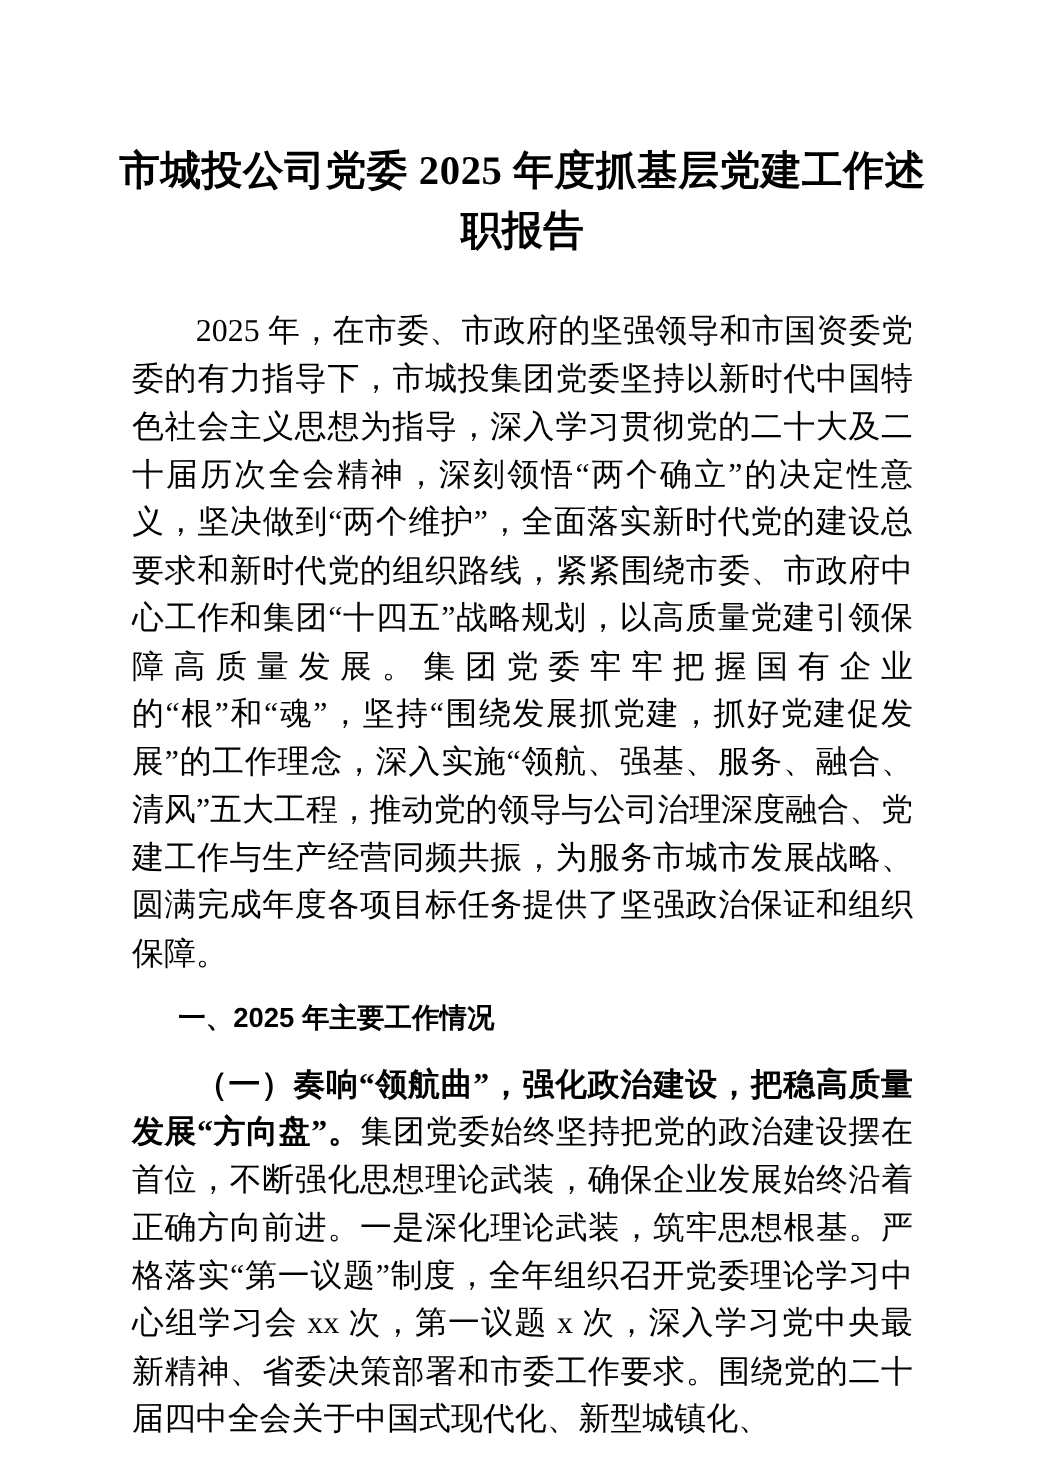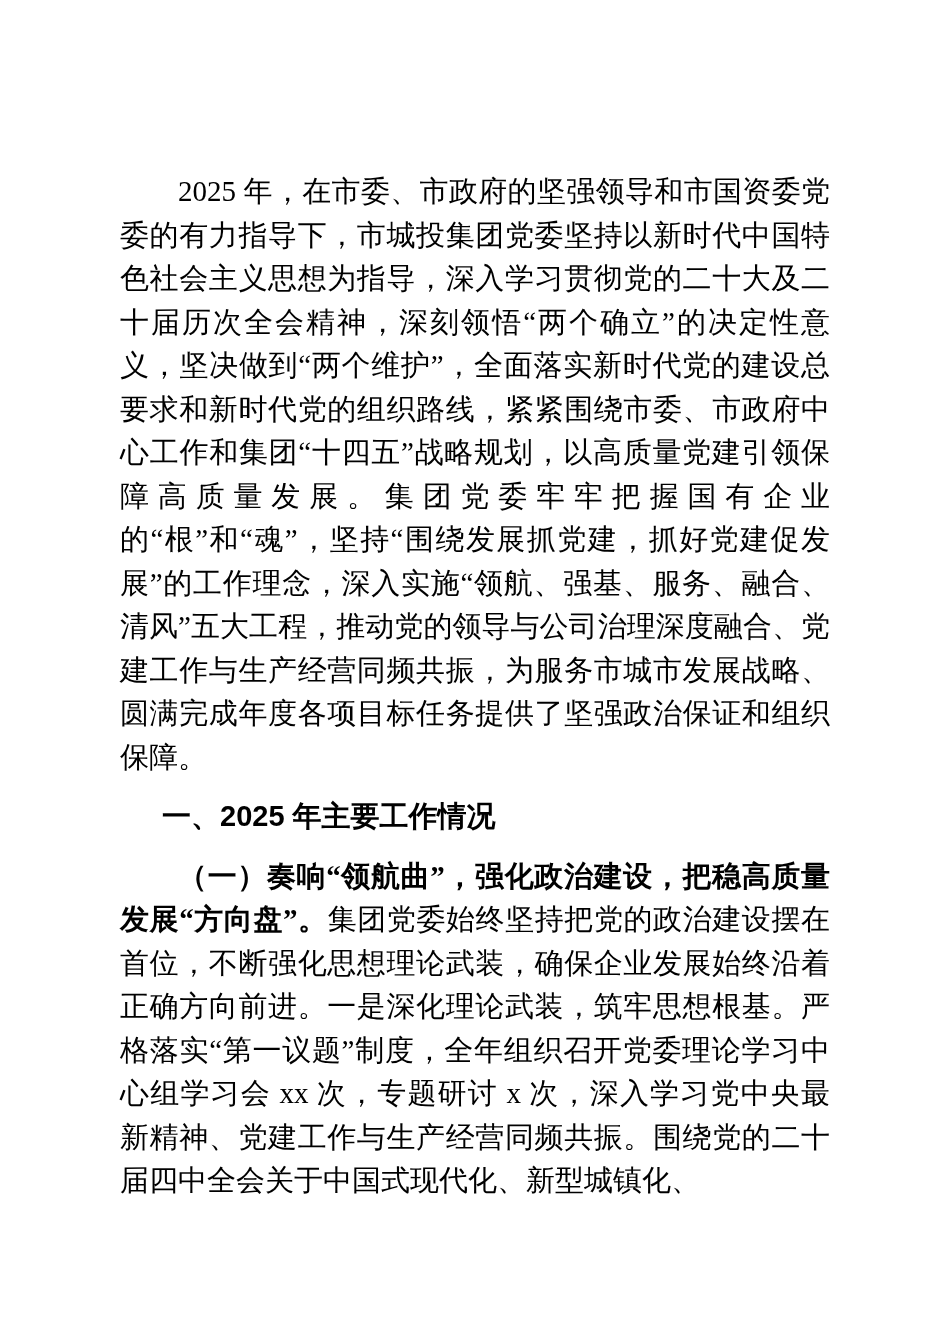--- a/index.html
+++ b/index.html
@@ -34,35 +34,36 @@
     text-indent: 58px;
     margin: 16px;
     word-break: break-all;
   }
   .intro-para {
     margin-top: 42px;
   }
   .section-heading {
     font-family: "Liberation Sans", "DejaVu Sans", sans-serif;
     font-weight: 700;
-    font-size: 29px;
+    font-size: 25px;
     line-height: 43.5px;
     text-indent: 58px;
     margin: 0;
     text-align: left;
   }
   .lead {
     font-weight: 700;
   }
 </style>
 </head>
 <body>
 
 <div class="page">
 
+  <h1 class="doc-title">市城投公司党委 2025 年度抓基层党建工作述职报告</h1>
 
   <p class="para intro-para">2025 年，在市委、市政府的坚强领导和市国资委党委的有力指导下，市城投集团党委坚持以新时代中国特色社会主义思想为指导，深入学习贯彻党的二十大及二十届历次全会精神，深刻领悟“两个确立”的决定性意义，坚决做到“两个维护”，全面落实新时代党的建设总要求和新时代党的组织路线，紧紧围绕市委、市政府中心工作和集团“十四五”战略规划，以高质量党建引领保障高质量发展。集团党委牢牢把握国有企业的“根”和“魂”，坚持“围绕发展抓党建，抓好党建促发展”的工作理念，深入实施“领航、强基、服务、融合、清风”五大工程，推动党的领导与公司治理深度融合、党建工作与生产经营同频共振，为服务市城市发展战略、圆满完成年度各项目标任务提供了坚强政治保证和组织保障。</p>
 
   <h2 class="section-heading">一、2025 年主要工作情况</h2>
 
-  <p class="para"><span class="lead">（一）奏响“领航曲”，强化政治建设，把稳高质量发展“方向盘”。</span><span>集团党委始终坚持把党的政治建设摆在首位，不断强化思想理论武装，确保企业发展始终沿着正确方向前进。一是深化理论武装，筑牢思想根基。严格落实“第一议题”制度，全年组织召开党委理论学习中心组学习会 xx 次，专题研讨 x 次，深入学习党中央最新精神、党建工作与生产经营同频共振。围绕党的二十届四中全会关于中国式现代化、新型城镇化、</span></p>
+  <p class="para"><span class="lead">（一）奏响“领航曲”，强化政治建设，把稳高质量发展“方向盘”。</span><span>集团党委始终坚持把党的政治建设摆在首位，不断强化思想理论武装，确保企业发展始终沿着正确方向前进。一是深化理论武装，筑牢思想根基。严格落实“第一议题”制度，全年组织召开党委理论学习中心组学习会 xx 次，第一议题 x 次，深入学习党中央最新精神、省委决策部署和市委工作要求。围绕党的二十届四中全会关于中国式现代化、新型城镇化、</span></p>
 
 </div>
 
 </body></html>

